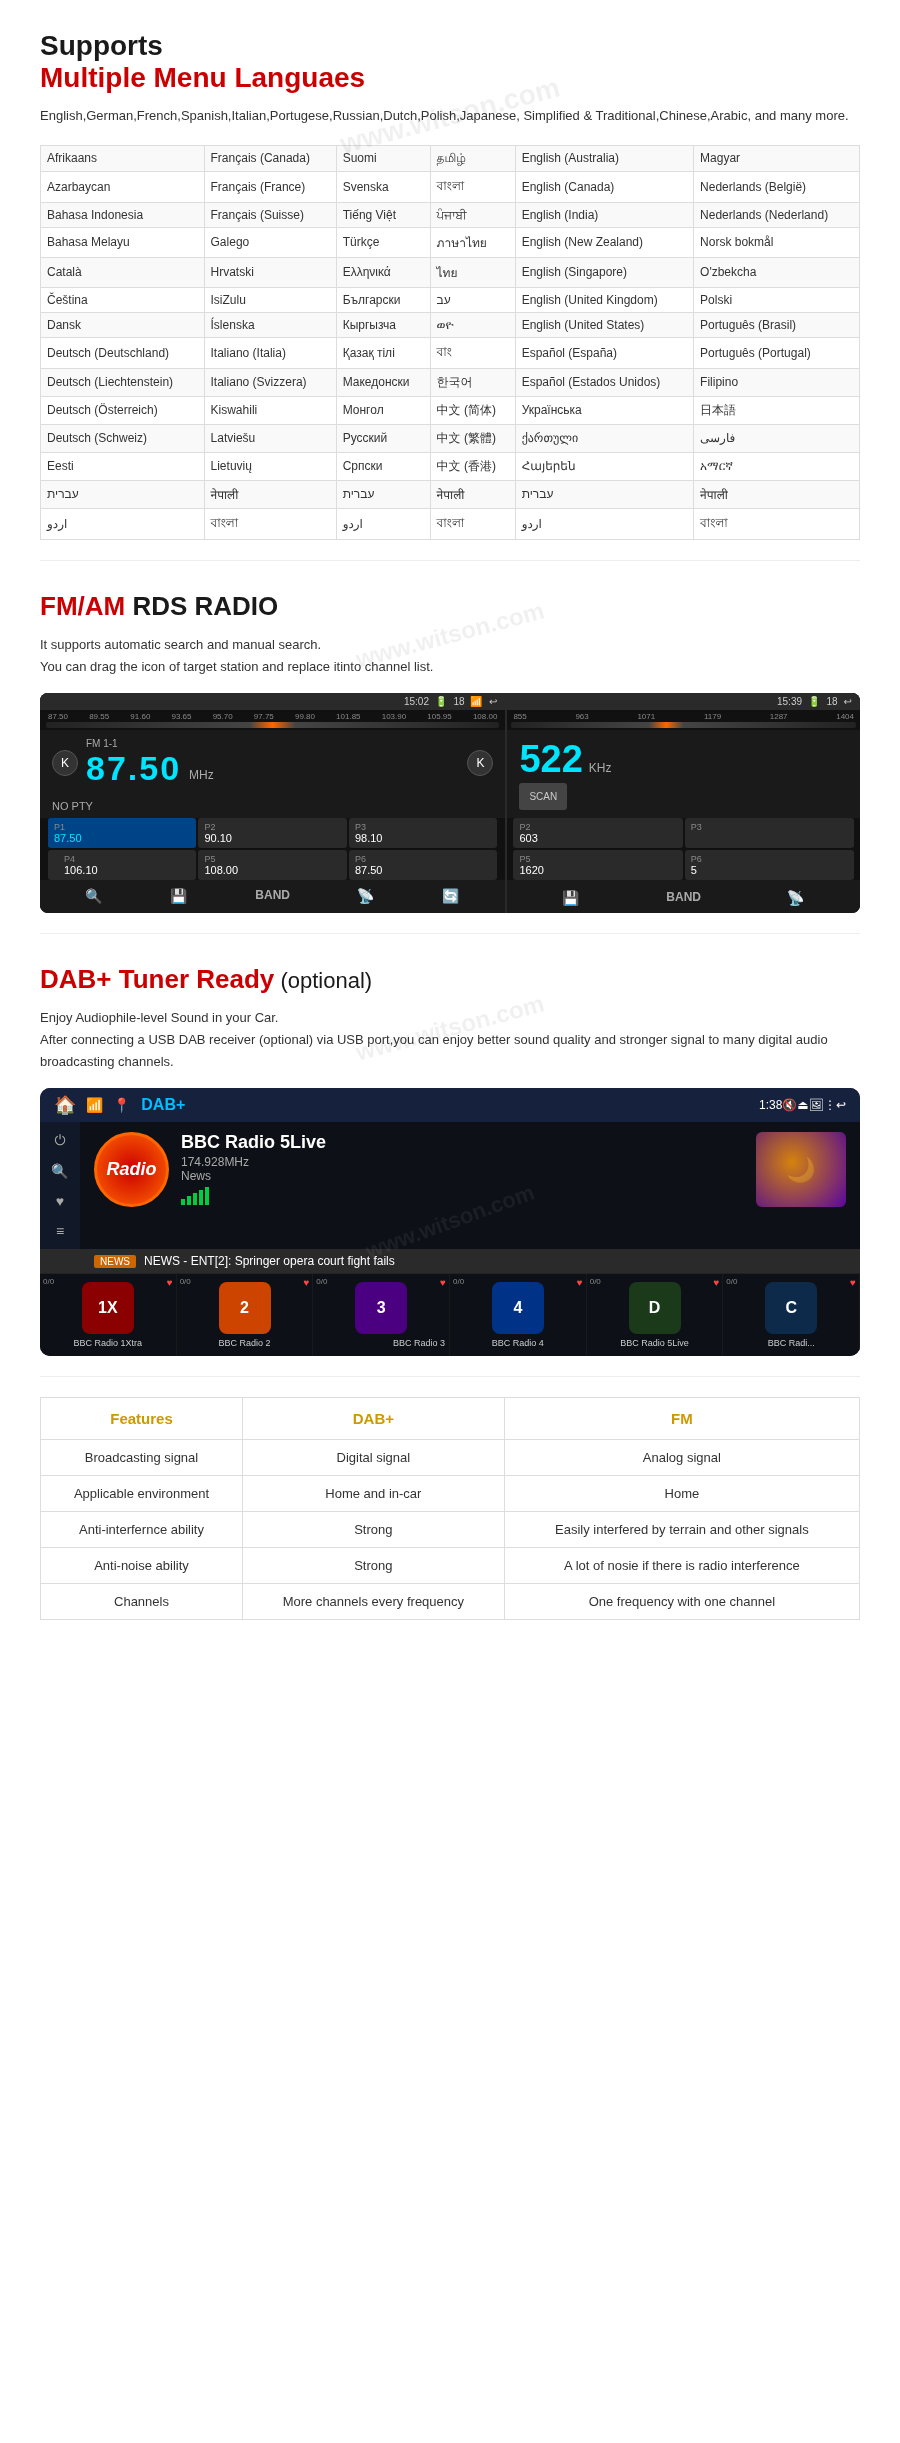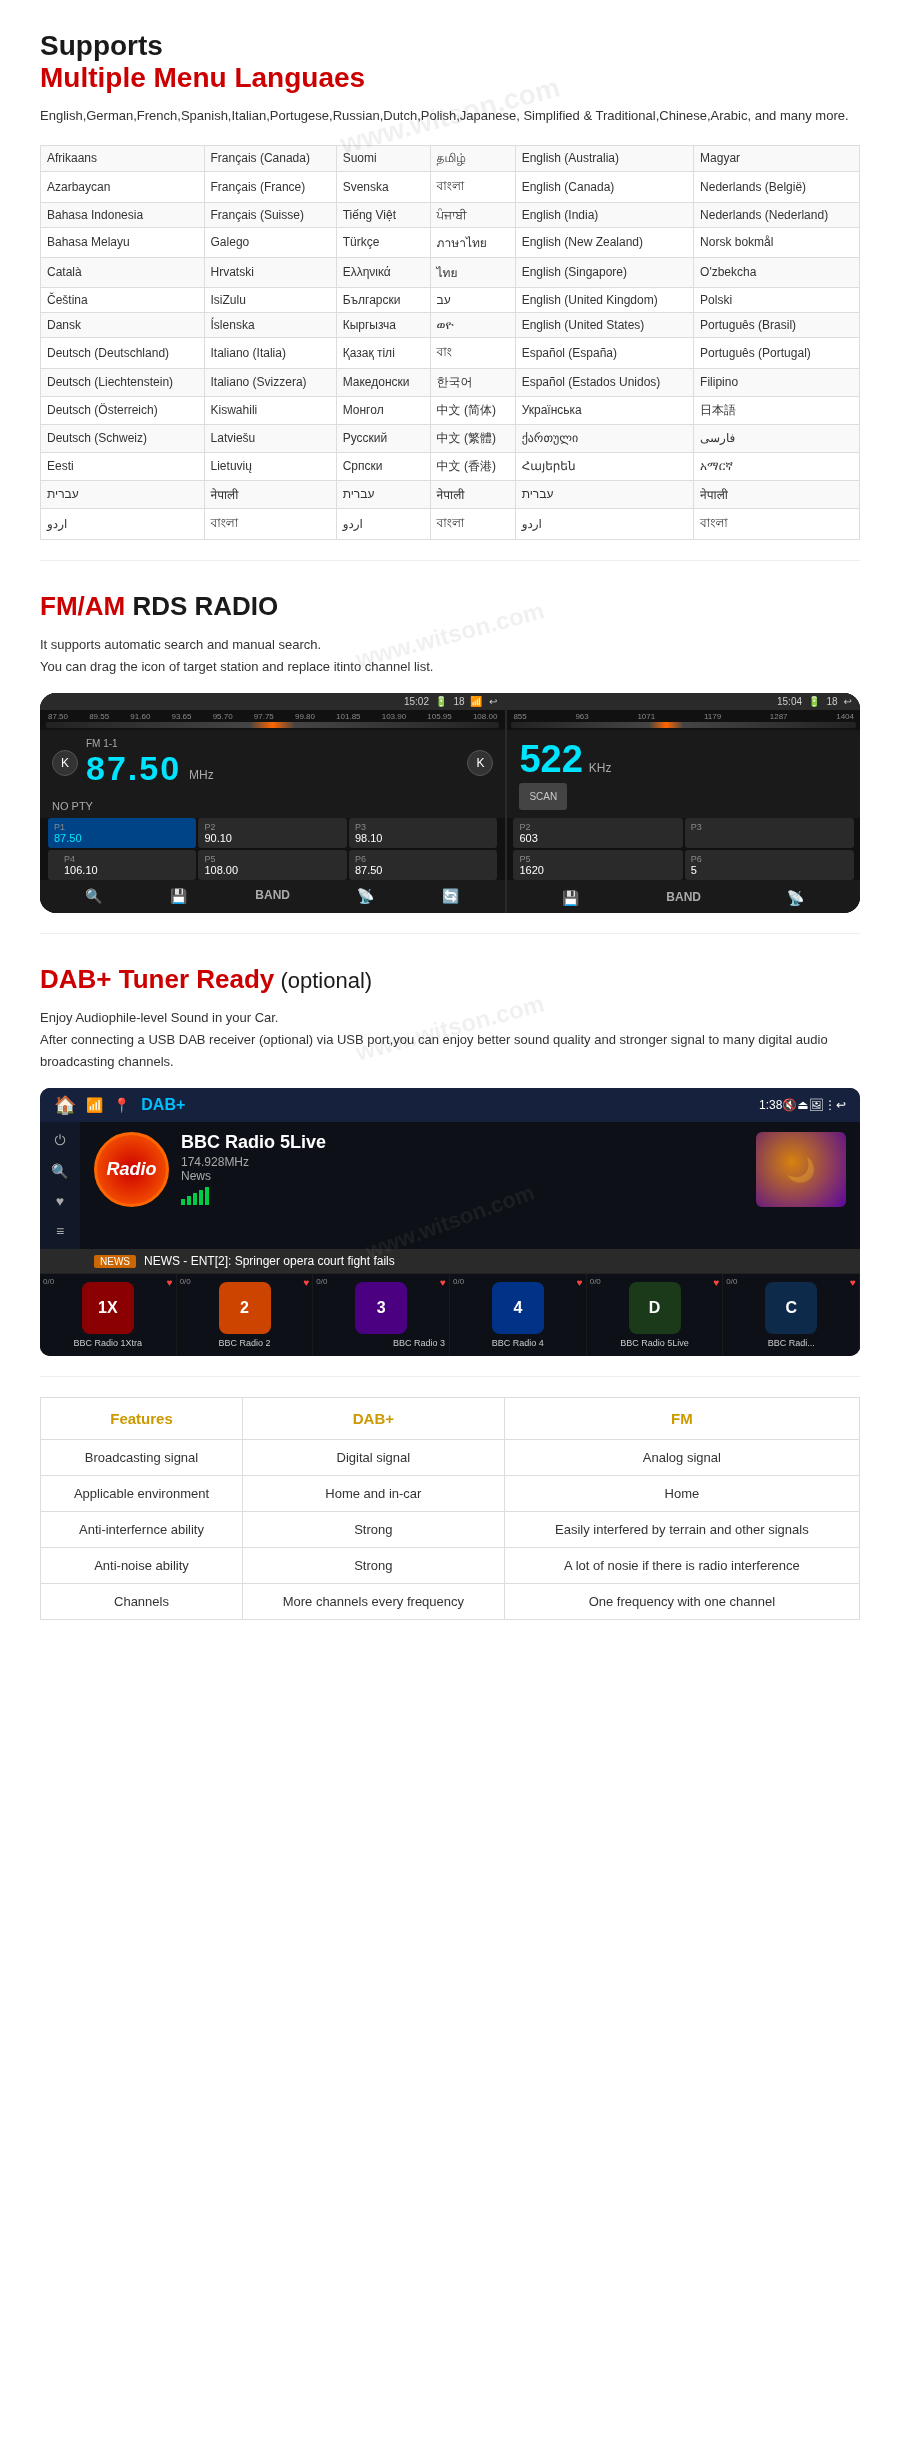--- a/index.html
+++ b/index.html
@@ -179,21 +179,21 @@
 <div class="fmam-section" style="position:relative;">
   <div style="position:absolute;top:60px;left:50%;transform:translateX(-50%) rotate(-15deg);color:rgba(0,0,0,0.06);font-size:24px;font-weight:bold;white-space:nowrap;pointer-events:none;">www.witson.com</div>
   <div>
     <span class="fmam-title fmam-title-red">FM/AM</span><span class="fmam-title fmam-title-bold"> RDS RADIO</span>
   </div>
   <div class="fmam-desc">
     <span>It supports automatic search and manual search.</span><br><span>You can drag the icon of target station and replace itinto channel list.</span>
   </div>
 </div>
 
-<div class="radio-screenshot" style="margin:0 40px 20px 40px;height:220px;border-radius:16px;overflow:hidden;display:flex;background:#111;position:relative;">
+<div class="radio-screenshot" style="margin:0 40px 20px 40px;height:220px;border-radius:8px;overflow:hidden;display:flex;background:#111;position:relative;">
 
   <div class="radio-left" style="width:57%;background:#1a1a1a;border-right:2px solid #2a2a2a;position:relative;">
 
     <div style="background:#2a2a2a;padding:3px 8px;display:flex;justify-content:flex-end;align-items:center;gap:6px;">
       <span style="color:#ccc;font-size:10px;">15:02</span>
       <span style="color:#ccc;font-size:10px;">🔋</span>
       <span style="color:#ccc;font-size:10px;">18</span>
       <span style="color:#ccc;font-size:10px;">📶</span>
       <span style="color:#ccc;font-size:10px;">↩</span>
     </div>
@@ -260,21 +260,21 @@
       <span style="color:#aaa;font-size:14px;">🔍</span>
       <span style="color:#aaa;font-size:14px;">💾</span>
       <span style="color:#aaa;font-size:12px;font-weight:bold;">BAND</span>
       <span style="color:#aaa;font-size:14px;">📡</span>
       <span style="color:#aaa;font-size:14px;">🔄</span>
     </div>
   </div>
 
   <div class="radio-right" style="width:43%;background:#1a1a1a;position:relative;">
     <div style="background:#2a2a2a;padding:3px 8px;display:flex;justify-content:flex-end;align-items:center;gap:6px;">
-      <span style="color:#ccc;font-size:10px;">15:04</span>
+      <span style="color:#ccc;font-size:10px;">15:39</span>
       <span style="color:#ccc;font-size:10px;">🔋</span>
       <span style="color:#ccc;font-size:10px;">18</span>
       <span style="color:#ccc;font-size:10px;">↩</span>
     </div>
 
     <div style="background:#111;padding:2px 4px;overflow:hidden;">
       <div style="display:flex;justify-content:space-between;color:#888;font-size:8px;padding:0 2px;" id="am-ruler">
           <span>855</span>
           <span>963</span>
           <span>1071</span>

